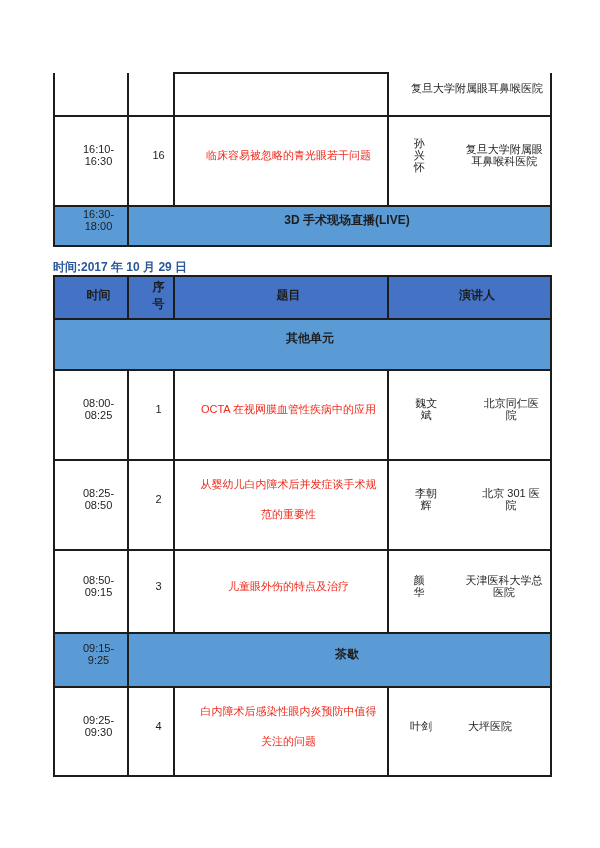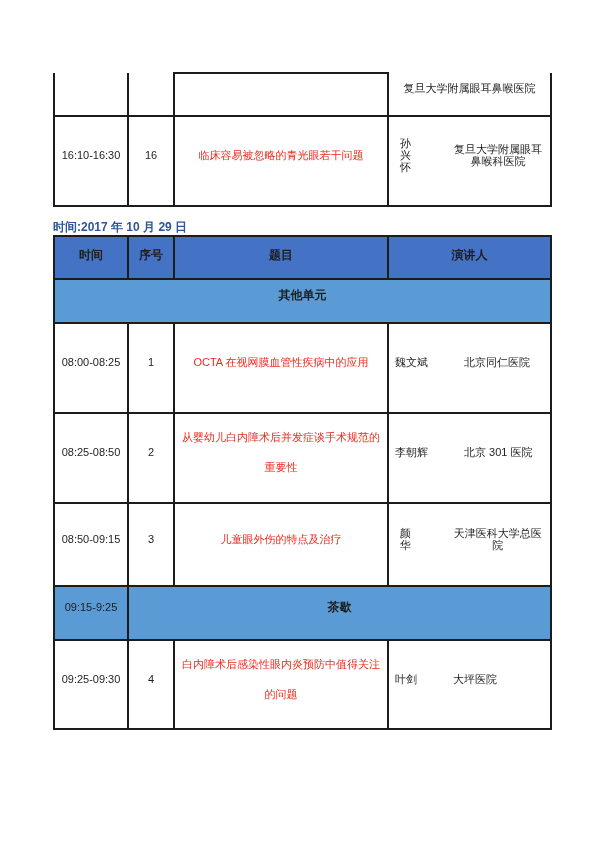--- a/index.html
+++ b/index.html
@@ -1,23 +1,23 @@
 <!DOCTYPE html>
 <html><head>
 <meta charset="utf-8">
 <style>
   html,body{margin:0;padding:0;background:#ffffff;}
   .page{position:relative;width:600px;height:848px;background:#ffffff;overflow:hidden;
         font-family:"Liberation Sans",sans-serif;color:#1d1d1d;}
   .tbl{border-collapse:collapse;table-layout:fixed;margin-left:53px;width:497px;}
   .tbl td,.tbl th{border:2px solid #1c1c1c;overflow:hidden;text-align:center;
-        vertical-align:middle;font-size:11px;font-weight:400;padding:0 6px 12px 6px;}
+        vertical-align:middle;font-size:11px;font-weight:400;padding:0 6px 12px 21px;}
   .t1{margin-top:72px;}
   .c1{width:74px;}.c2{width:46px;}.c3{width:214px;}.c4{width:163px;}
-  .h43{height:43px;}.h90{height:90px;}.h40{height:40px;}.h44{height:44px;}
+  .h43{height:43px;}.h90{height:90px;}.h40{height:40px;}.h44{height:51px;}
   .h83{height:83px;}.h45{height:54px;}.h89{height:89px;}
   .frag td{border-top:none;}
   .frag td.boxed{border-top:2px solid #1c1c1c;}
   .title-cell{color:#ee2a1c;line-height:30px;}
   .sp{display:flex;flex-direction:row;align-items:center;gap:36px;line-height:12px;}
   .sp-one{line-height:12px;}
   .band td{background:#5b9bd5;}
   .band .band-label{font-weight:700;font-size:12px;}
   .hdr th{background:#4472c4;font-weight:700;font-size:12px;padding-bottom:4px;}
   .section-row td{background:#5b9bd5;font-weight:700;font-size:12px;}
@@ -49,20 +49,24 @@
       <tr class="h90">
         <td>16:10-16:30</td>
         <td>16</td>
         <td class="title-cell">临床容易被忽略的青光眼若干问题</td>
         <td>
           <div class="sp">
             <div>孙兴怀</div>
             <div>复旦大学附属眼耳鼻喉科医院</div>
           </div>
         </td>
+      </tr>
+      <tr class="band h40">
+        <td>16:30-18:00</td>
+        <td colspan="3" class="band-label">3D 手术现场直播(LIVE)</td>
       </tr>
     </tbody>
   </table>
 
   <p class="date">时间:2017 年 10 月 29 日</p>
 
   <table class="tbl t2">
     <colgroup>
         <col class="c1">
         <col class="c2">

